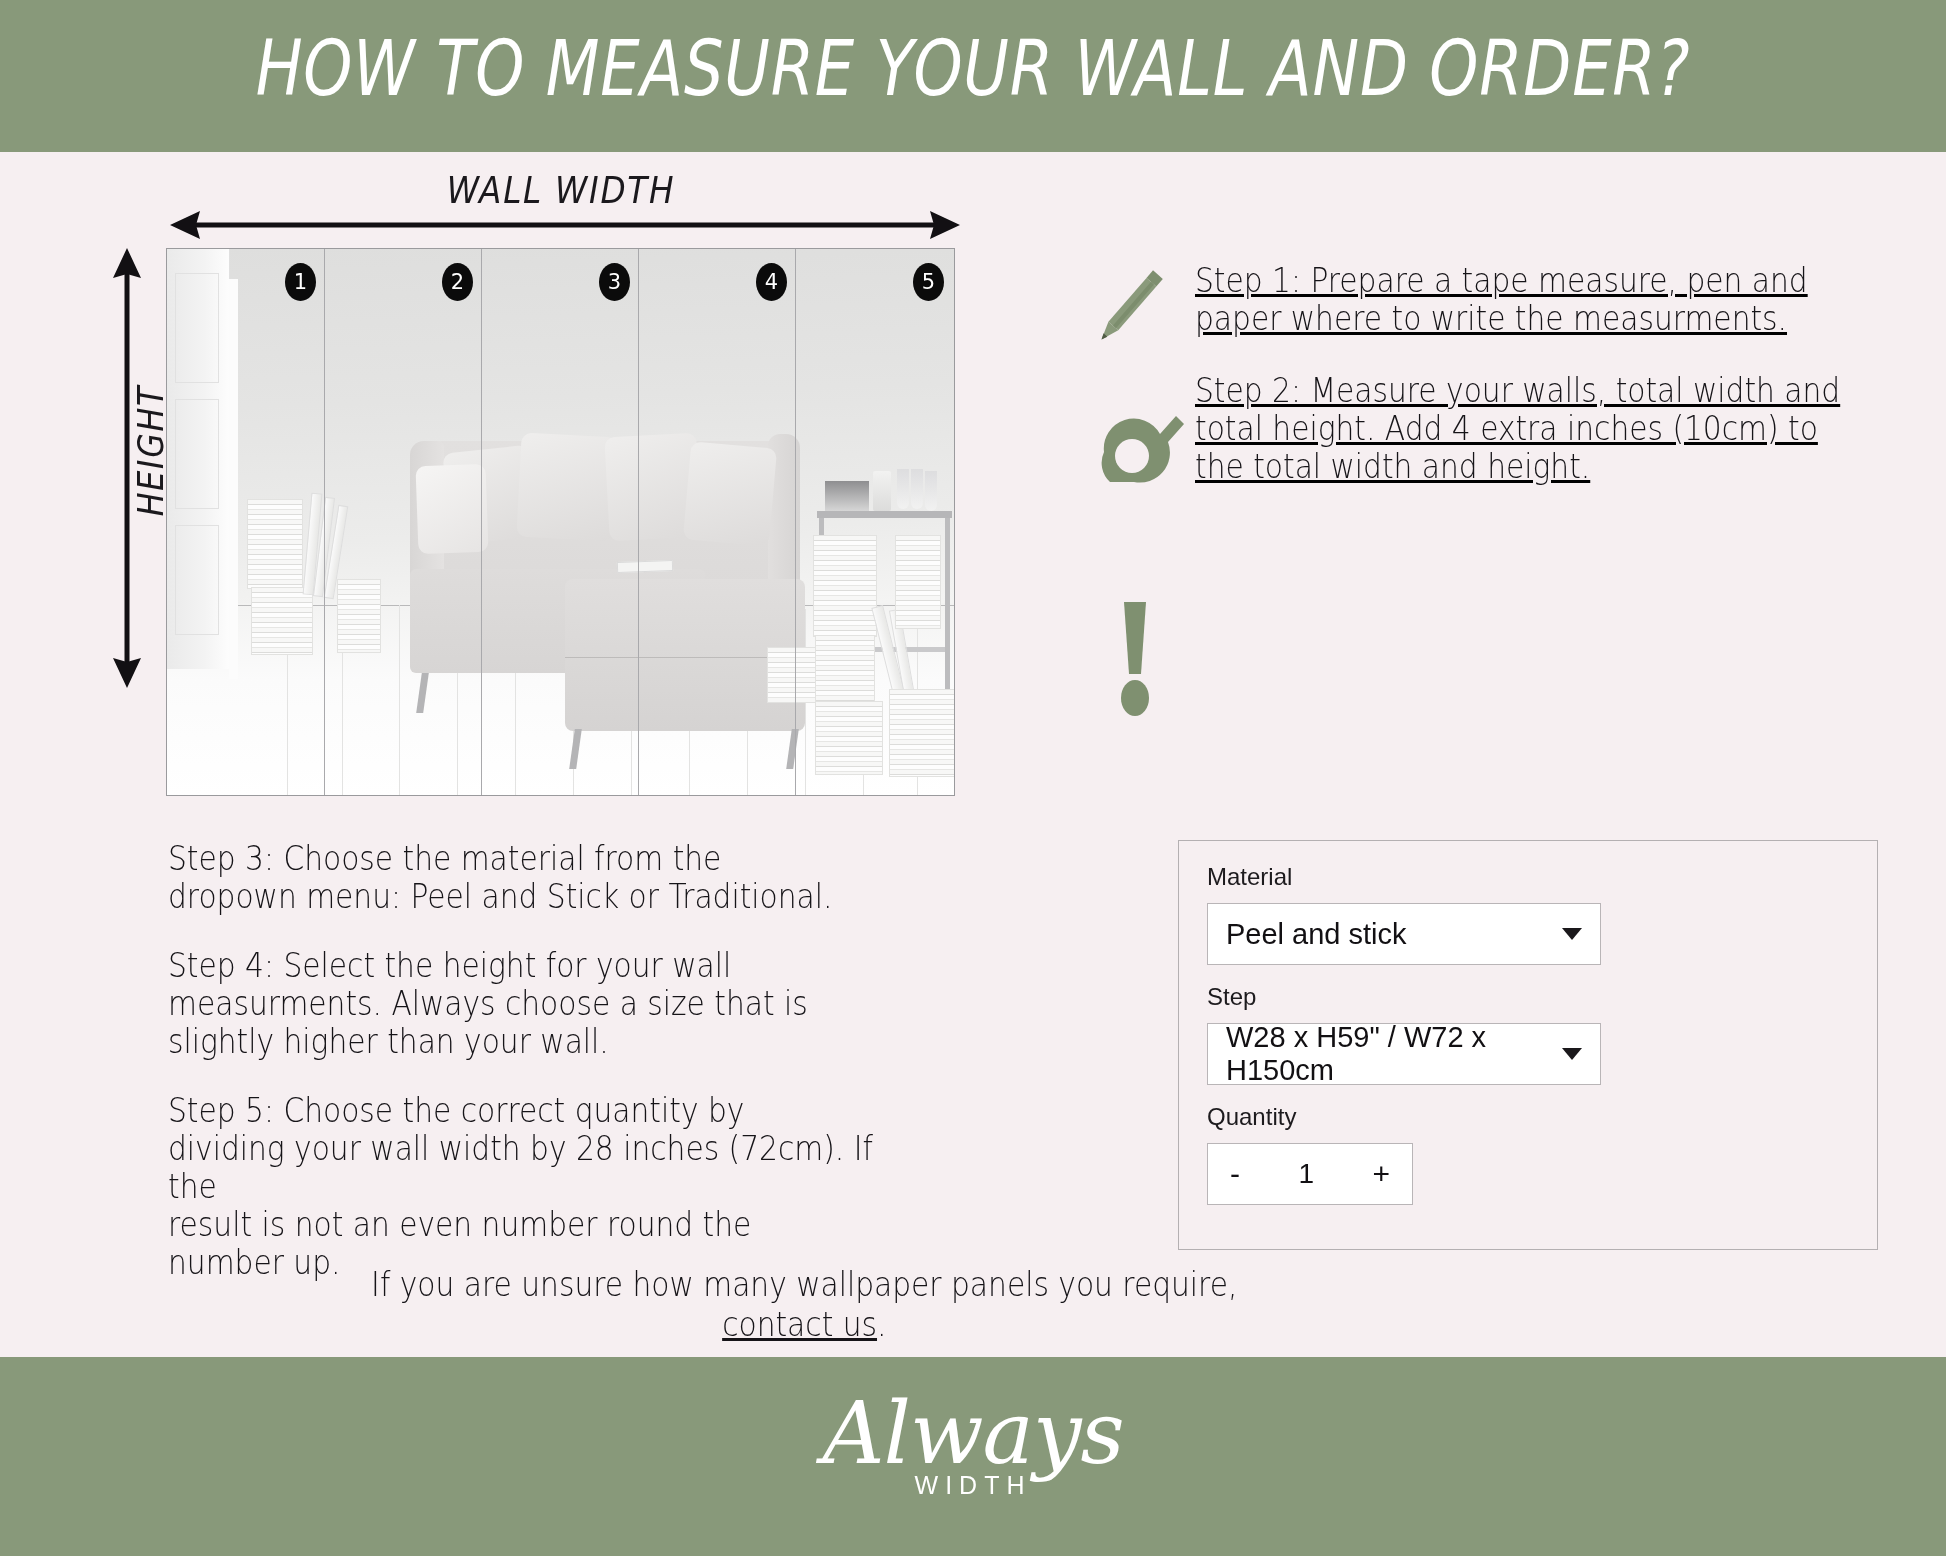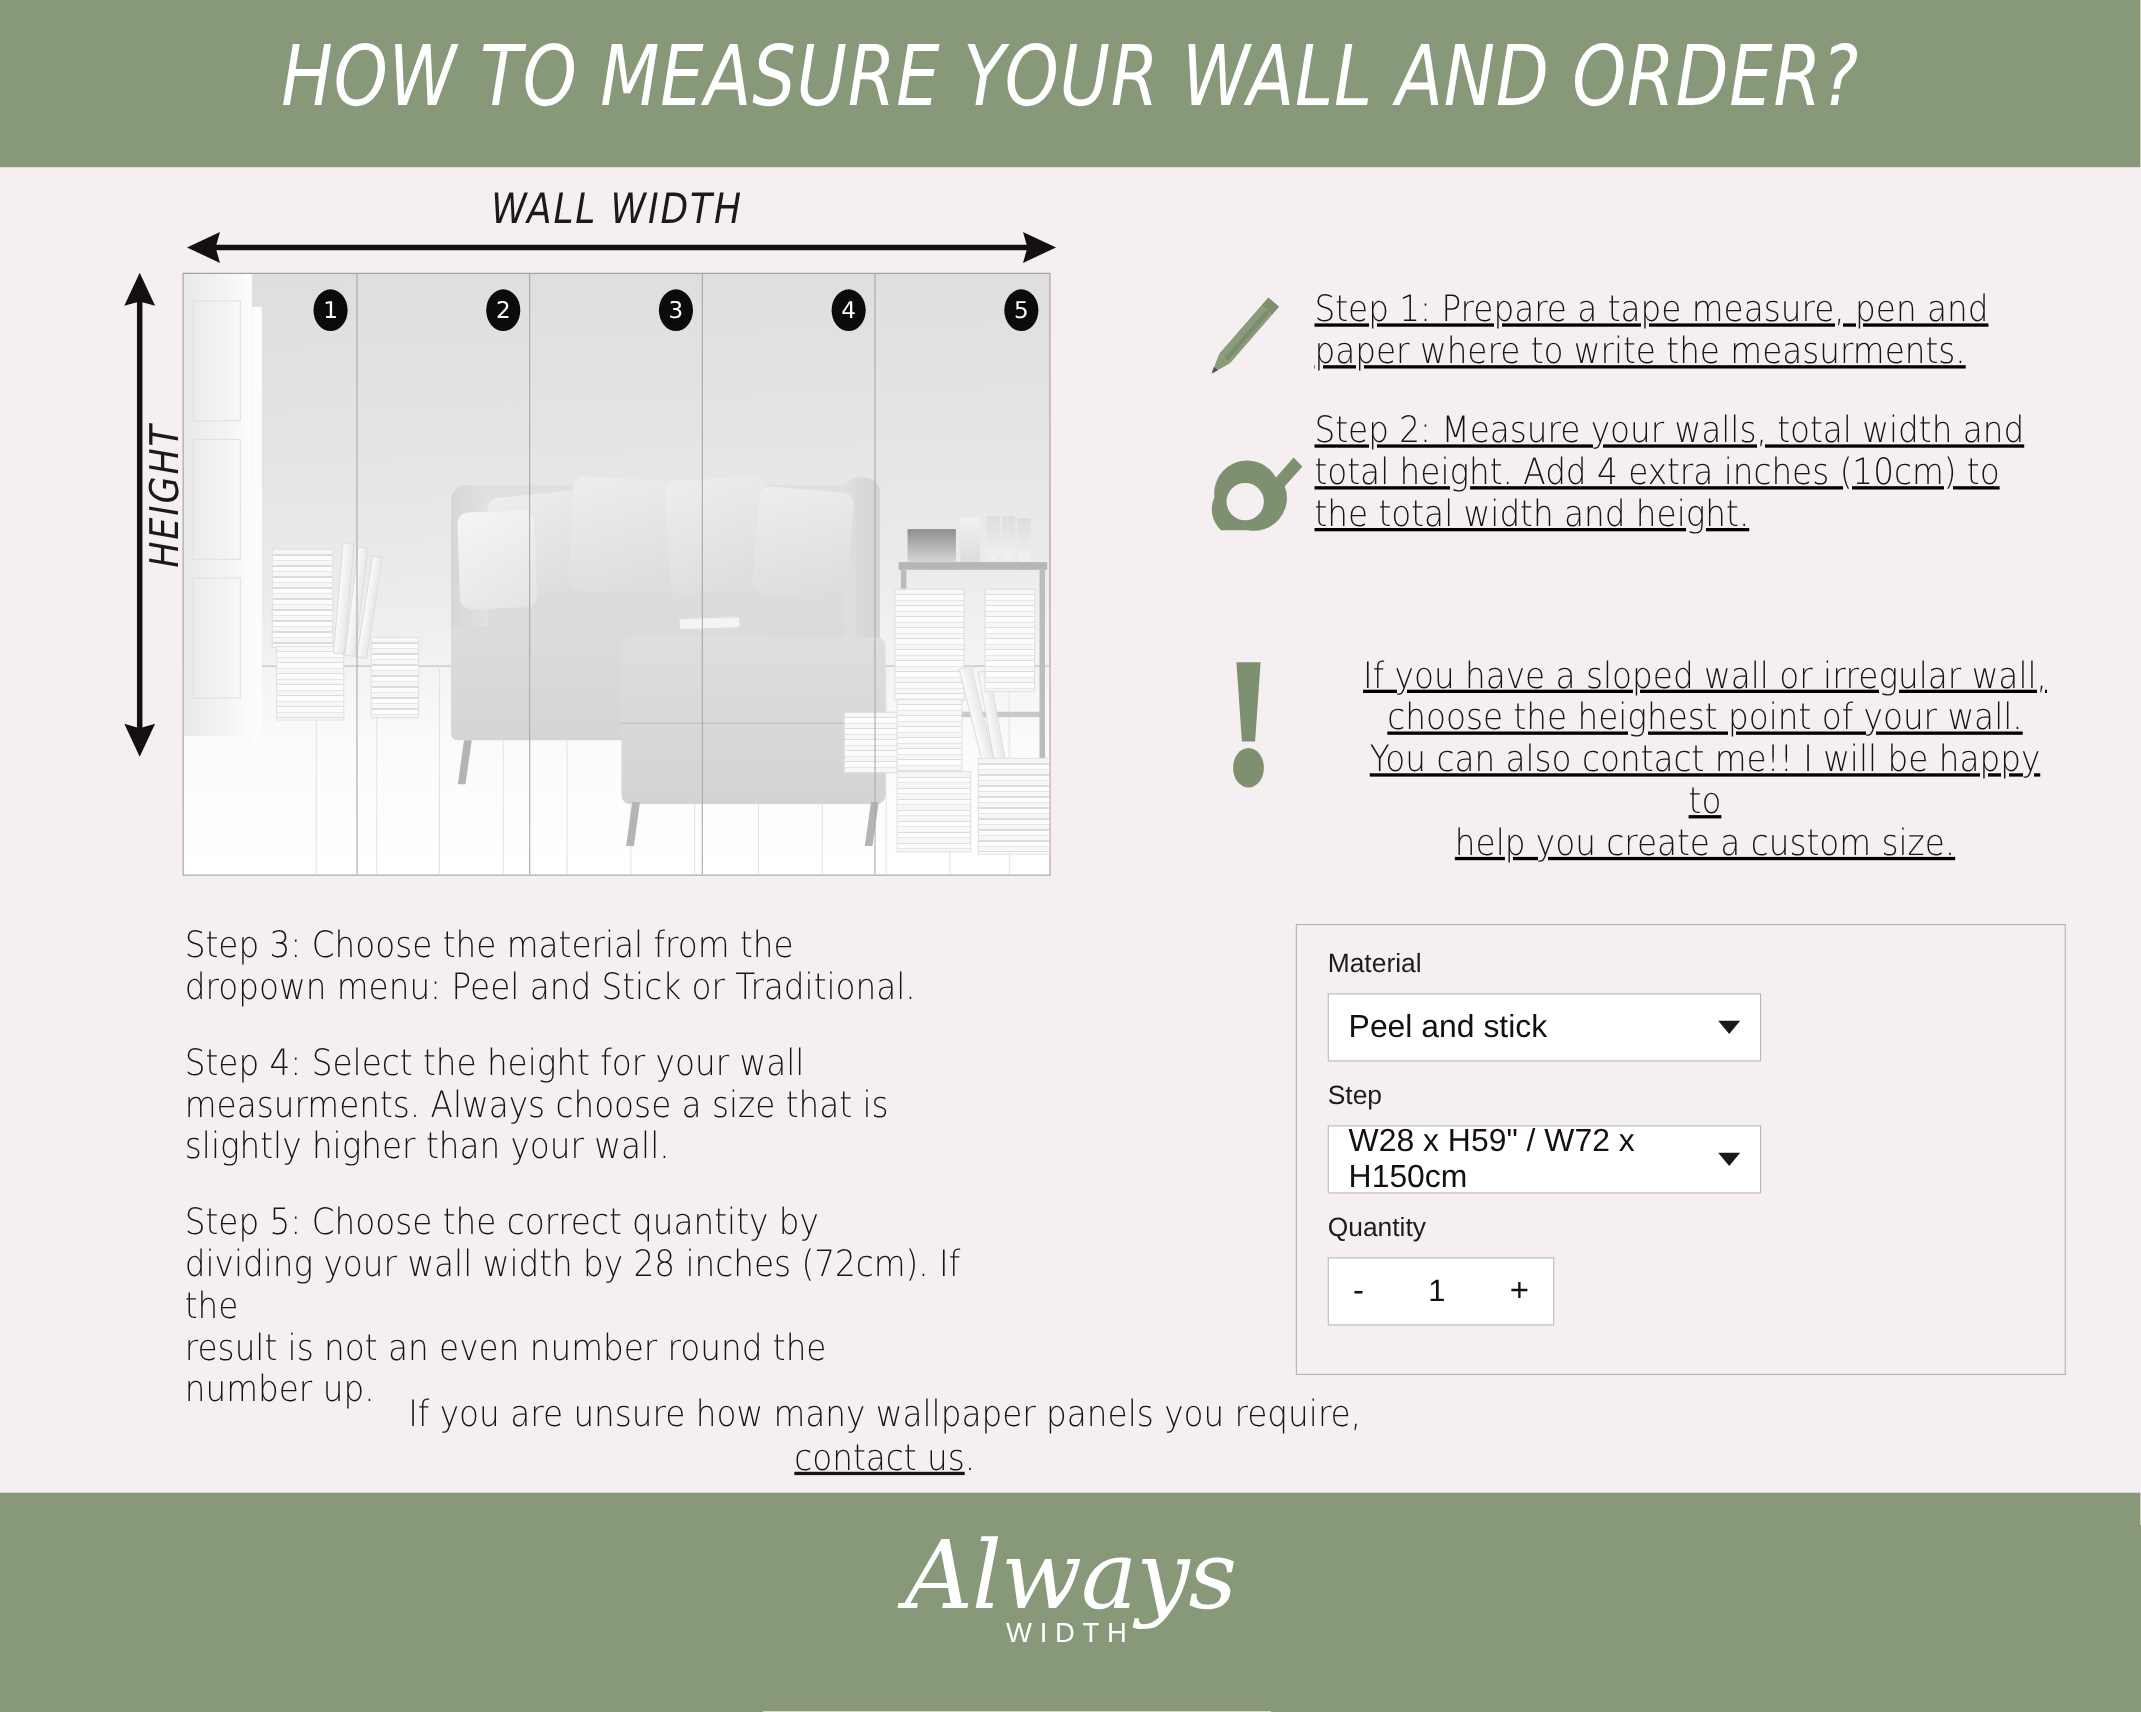--- a/index.html
+++ b/index.html
@@ -506,26 +506,20 @@
     <div class="step-text">Step 2: Measure your walls, total width and
 total height.  Add 4 extra inches (10cm) to
 the total  width and height.</div>
   </div>
 
   <svg id="bang-icon" viewBox="0 0 46 122">
     <path d="M12 4 h22 l-5 72 h-12 Z" fill="#7f9070"></path>
     <ellipse cx="23" cy="100" rx="14" ry="18" fill="#7f9070"></ellipse>
   </svg>
 
-  <div class="step-row" id="note-row">
-    <div class="note-text">If you have a sloped wall or irregular wall,
-choose the heighest point of your wall.
-You can also contact me!! I will be happy to
-help you create a custom size.</div>
-  </div>
 
   <div class="left-step" id="step3">Step 3: Choose the material from the
 dropown  menu: Peel and Stick or Traditional.</div>
   <div class="left-step" id="step4">Step 4: Select the height for your wall
 measurments. Always choose a size that is
 slightly higher than your wall.</div>
   <div class="left-step" id="step5">Step 5: Choose the correct quantity by
 dividing  your wall width by 28 inches (72cm). If the
 result is not an even number round the
 number up.</div>

